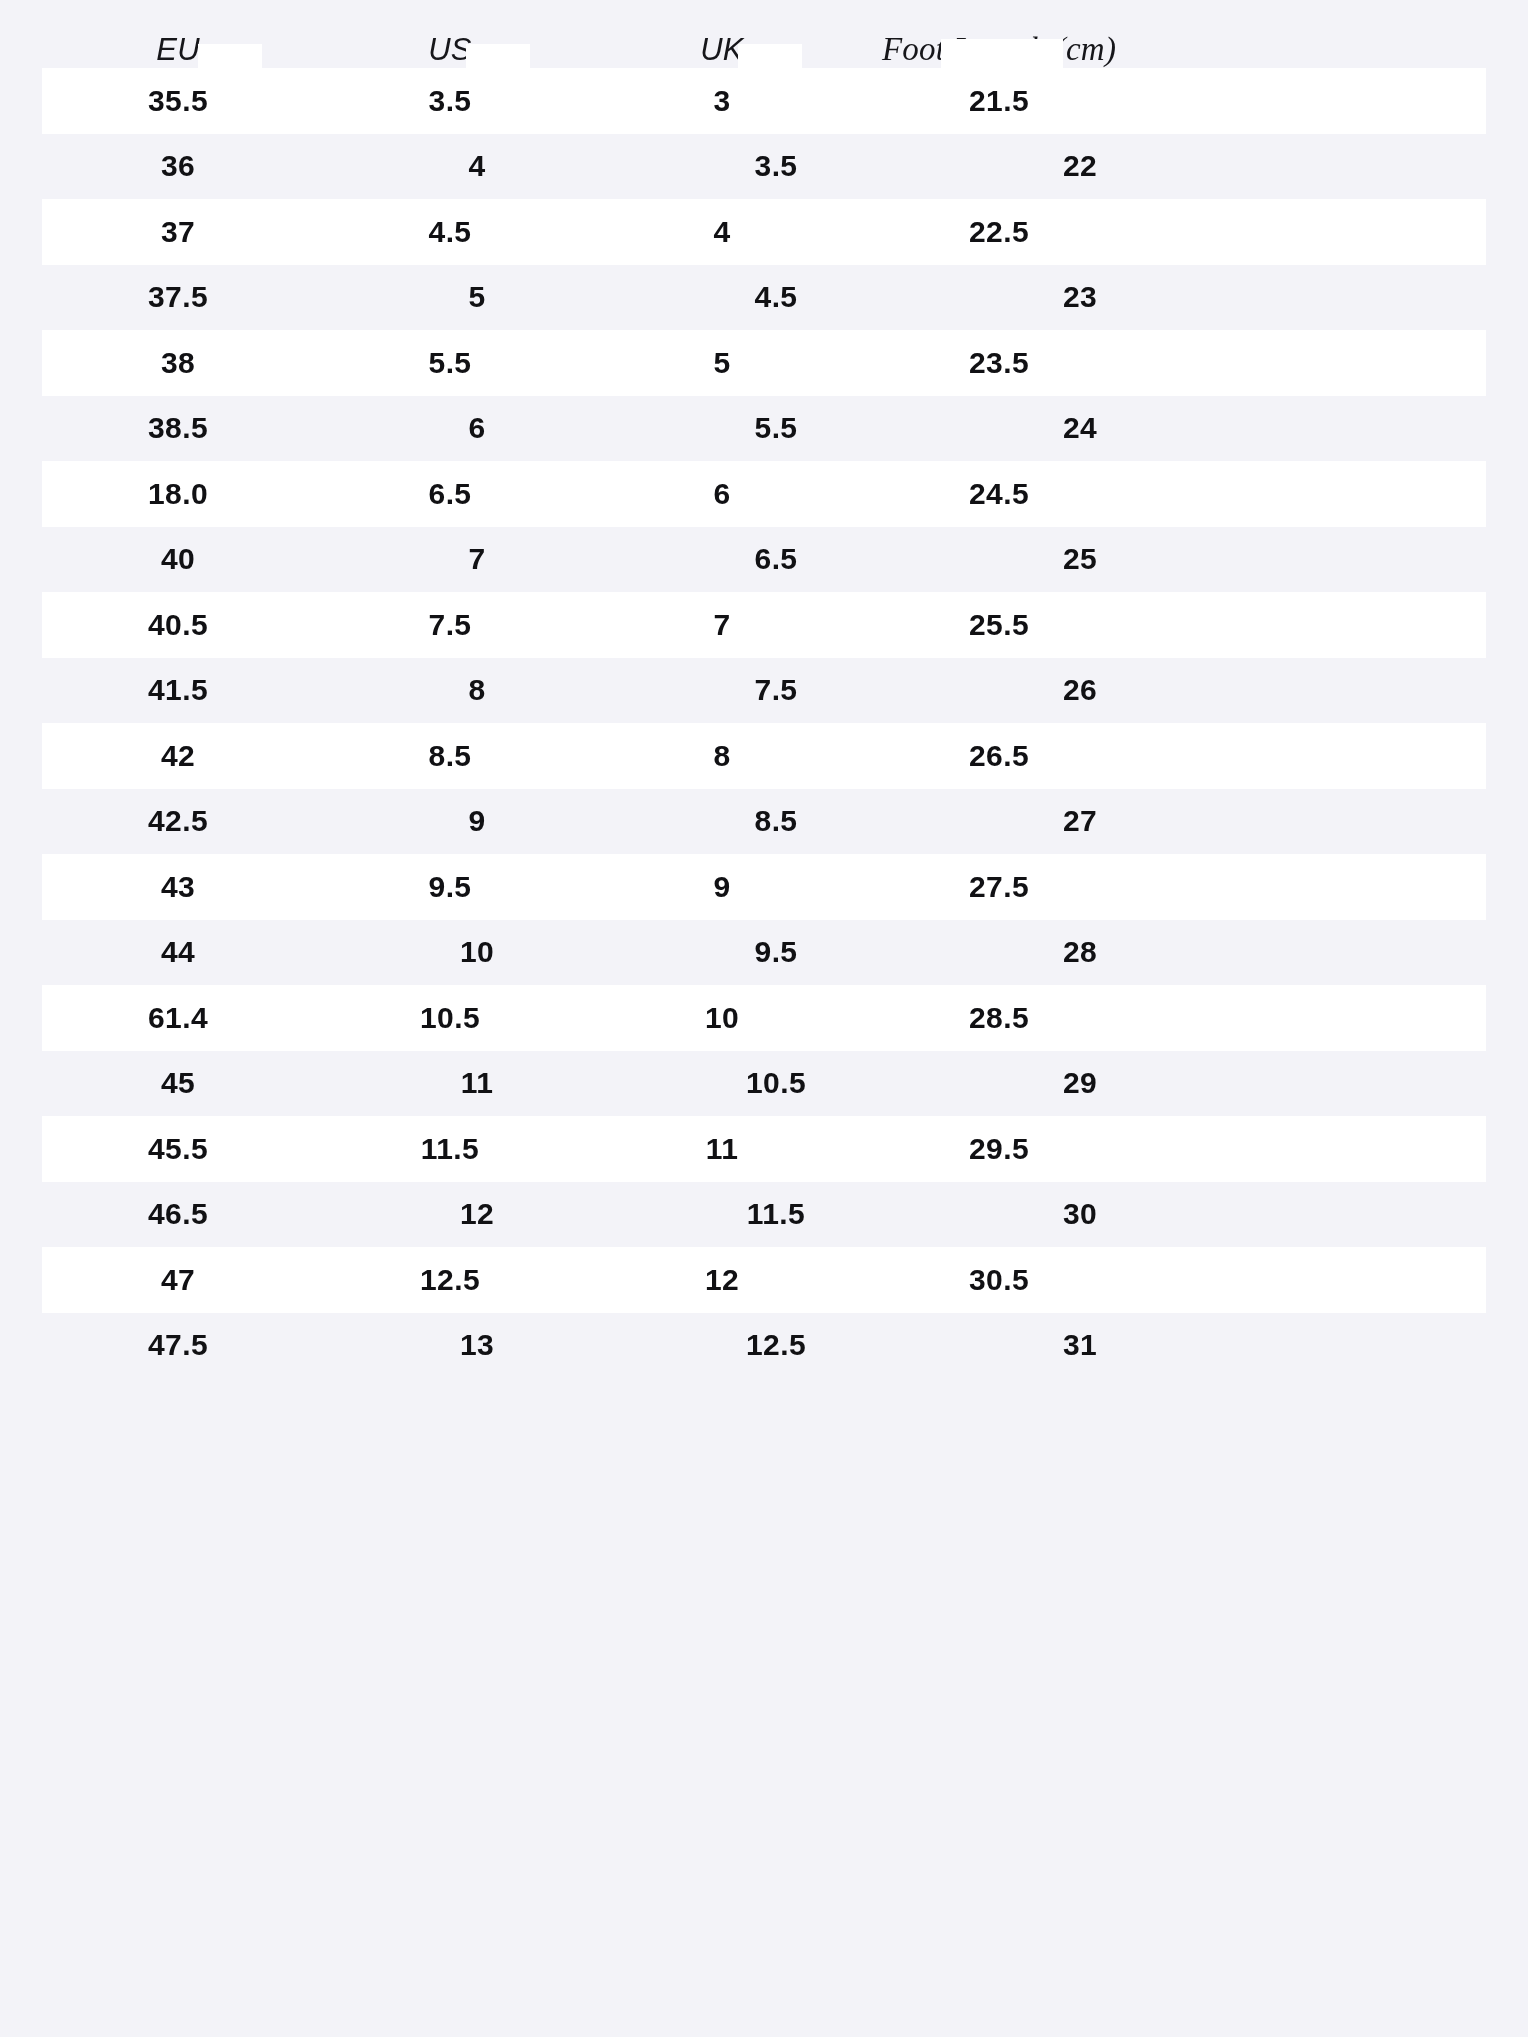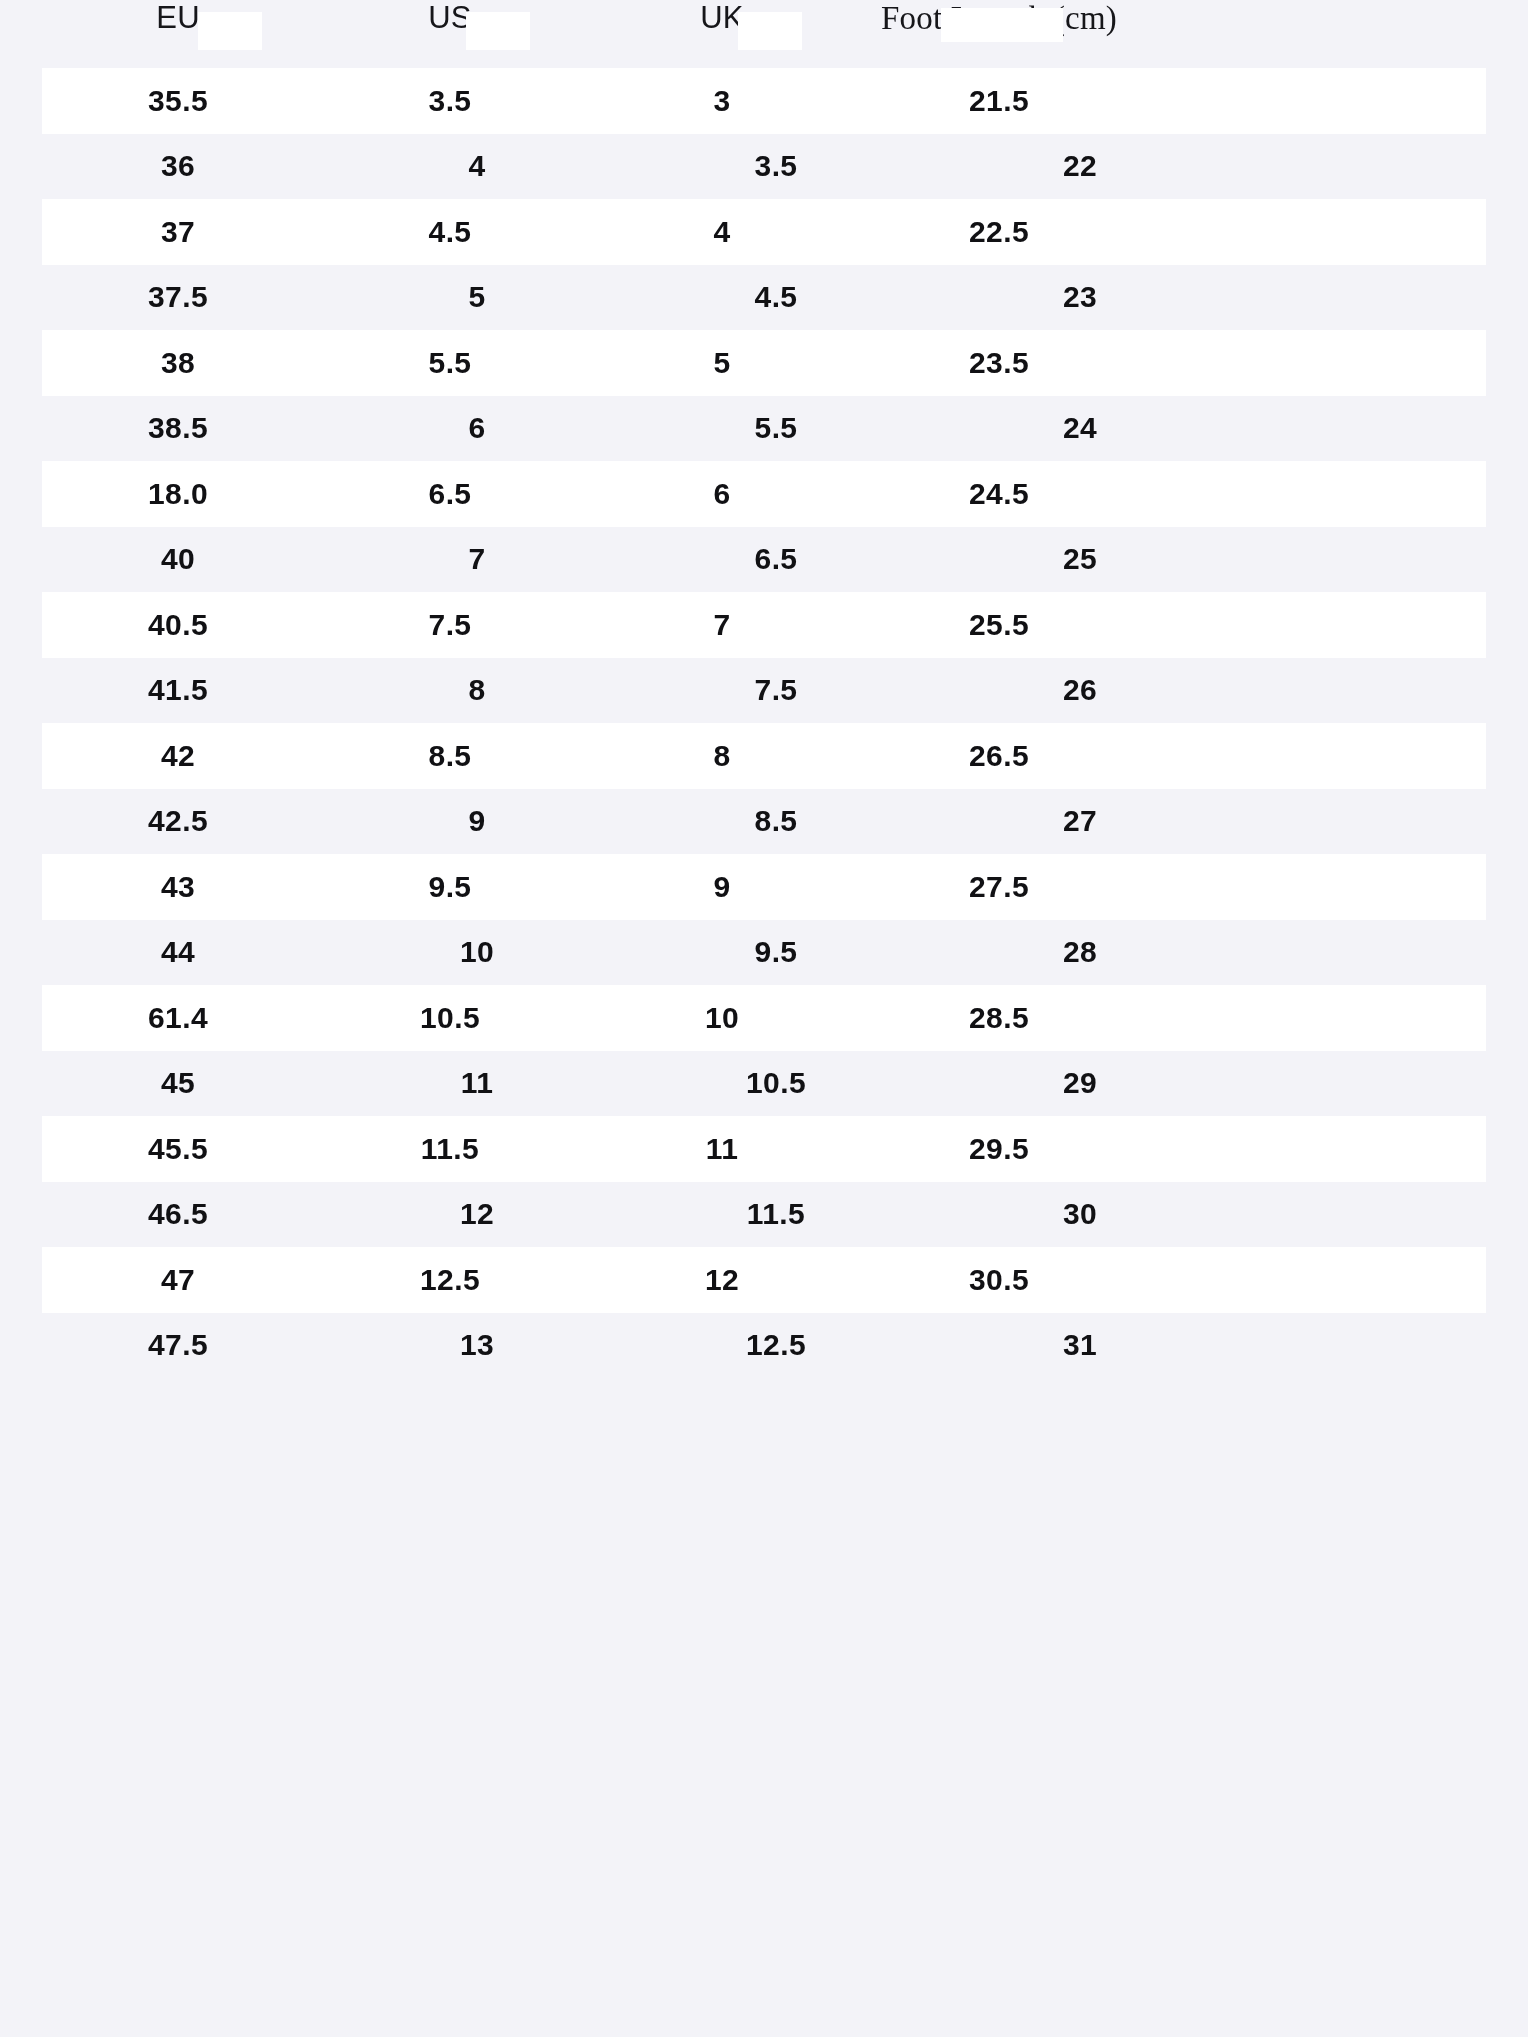--- a/index.html
+++ b/index.html
@@ -20,22 +20,23 @@
     position: absolute;
     left: 0;
     top: 0;
     width: 1528px;
   }
 
   
   .thead {
     height: 68px;
     display: flex;
-    align-items: flex-start;
+    align-items: flex-end;
     background: #f3f3f8;
+    font-style: italic;
   }
   .th {
     display: flex;
     align-items: center;
     justify-content: center;
     position: relative;
     box-sizing: border-box;
   }
   .th-eu   { width: 272px; margin-left: 42px; }
   .th-us   { width: 272px; }

